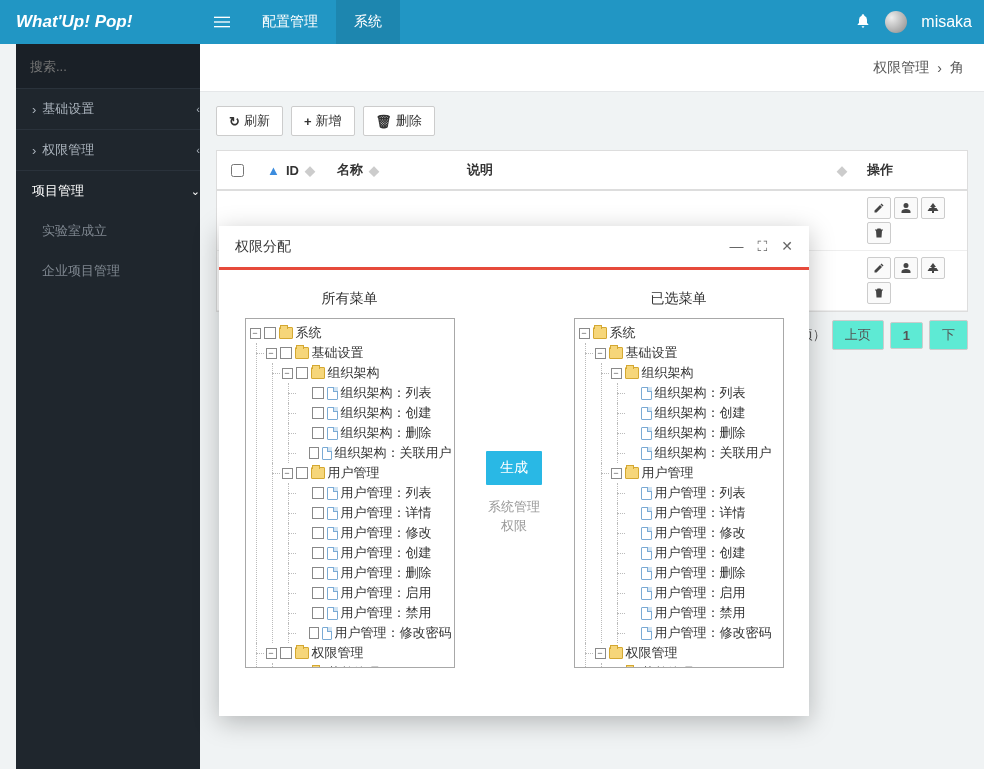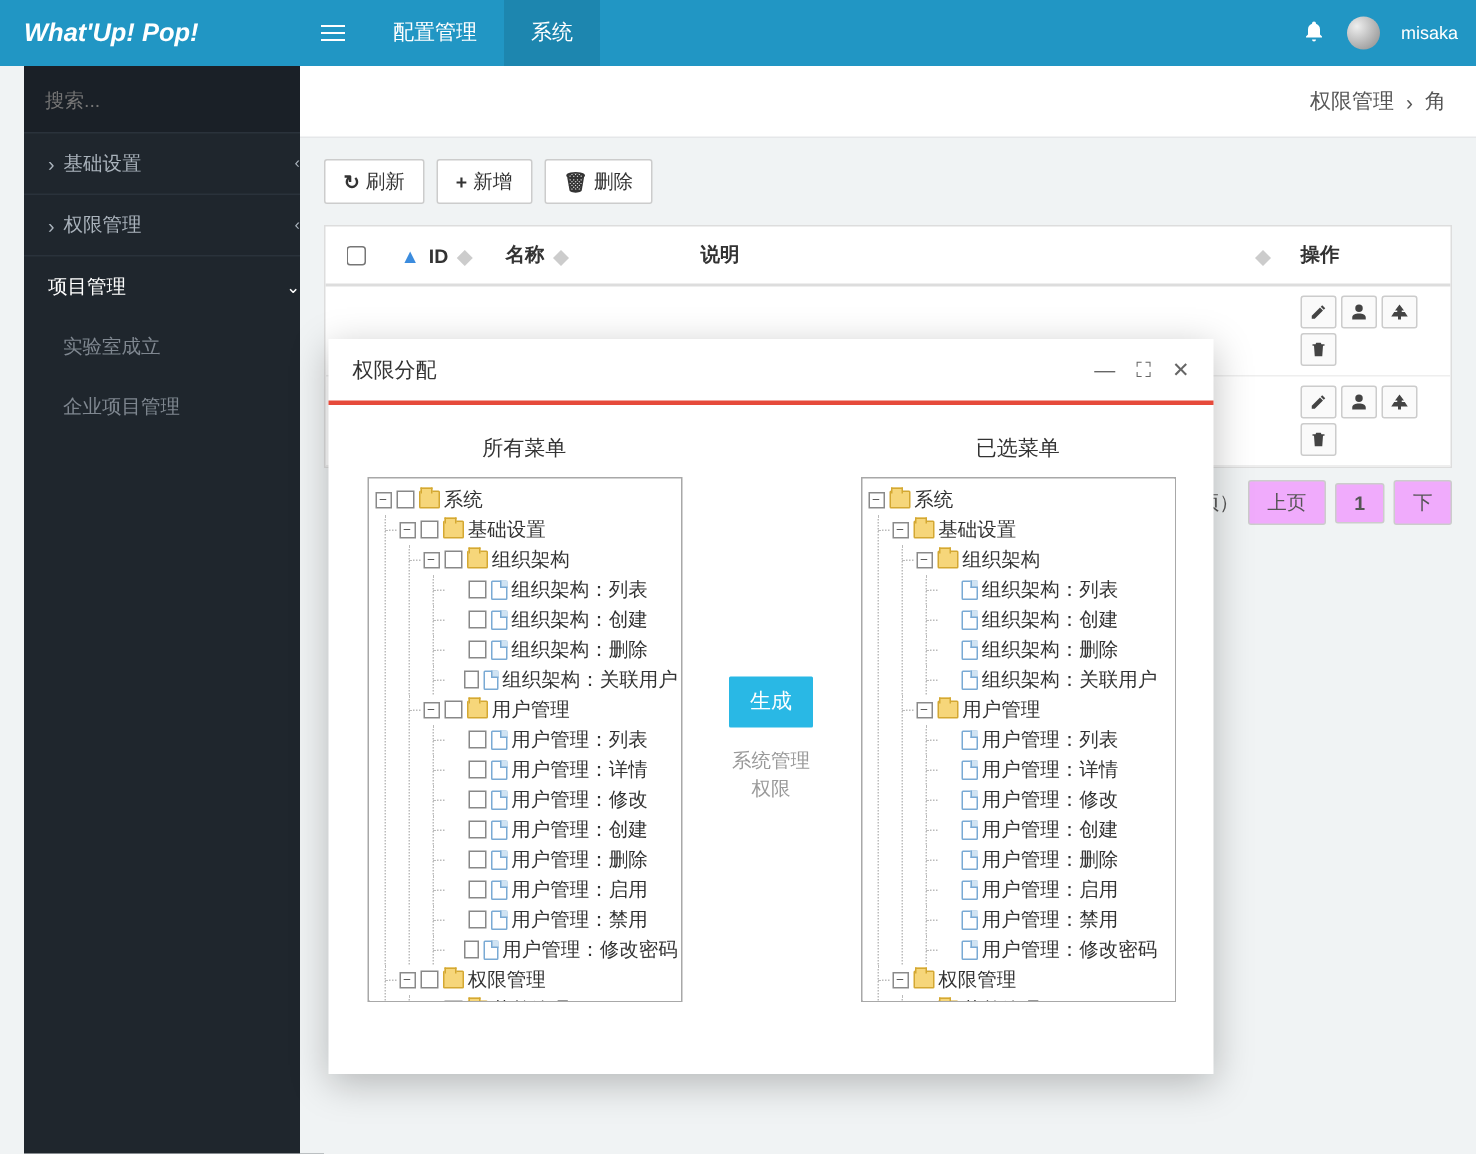--- a/index.html
+++ b/index.html
@@ -8,21 +8,21 @@
 
 .top-header { height: 44px; background: #2196c4; display: flex; align-items: center; color: #fff; }
 .logo-area { width: 200px; padding: 0 16px; font-size: 17px; font-weight: bold; font-style: italic; }
 .hamburger { width: 44px; height: 44px; display: flex; align-items: center; justify-content: center; cursor: pointer; }
 .hamburger svg { width: 16px; height: 16px; fill: #fff; }
 .top-nav { display: flex; text-align: center; }
 .top-nav-item { padding: 0 18px; height: 44px; display: flex; align-items: center; cursor: pointer; font-size: 14px; }
 .top-nav-item.active { background: #1d86af; }
 .header-right { margin-left: auto; display: flex; align-items: center; padding-right: 12px; gap: 14px; }
 .avatar { width: 22px; height: 22px; border-radius: 50%; background: radial-gradient(circle at 30% 30%, #eee, #888); display: inline-block; }
-.username { font-size: 12px; }
+.username { font-size: 16px; }
 
 
 .sidebar { position: absolute; left: 16px; top: 44px; bottom: 0; width: 200px; background: #1f262d; color: #8a9199; }
 .search-box { height: 44px; display: flex; align-items: center; padding: 0 14px; background: #1a2027; }
 .search-box input { flex: 1; background: transparent; border: none; color: #8a9199; font-size: 13px; outline: none; }
 .search-box .icon { color: #8a9199; }
 .sidebar-group { border-top: 1px solid #2a323b; }
 .sidebar-item { height: 40px; display: flex; align-items: center; padding: 0 16px; cursor: pointer; font-size: 13px; color: #aab3bc; }
 .sidebar-item.active { color: #fff; }
 .sidebar-item .chev { margin-left: auto; font-size: 11px; }
@@ -52,21 +52,21 @@
 .td { padding: 0 10px; }
 .td.check { width: 40px; }
 .td.id { width: 70px; }
 .td.name { width: 130px; }
 .td.desc { flex: 1; }
 .td.ops { width: 110px; display: flex; flex-wrap: wrap; gap: 3px; }
 .opbtn { width: 24px; height: 22px; border: 1px solid #ccc; background: #fafafa; display: flex; align-items: center; justify-content: center; cursor: pointer; border-radius: 2px; }
 .opbtn svg { width: 12px; height: 12px; fill: #444; }
 
 .pagination { display: flex; justify-content: flex-end; align-items: center; gap: 6px; padding: 8px 16px; color: #555; font-size: 13px; }
-.page-btn { padding: 5px 12px; border: 1px solid #ccc; background: #f0abfc; cursor: pointer; border-radius: 2px; }
+.page-btn { padding: 5px 12px; border: 1px solid #ccc; background: #5eead4; cursor: pointer; border-radius: 2px; }
 .page-btn.current { font-weight: bold; }
 .modal { position: absolute; left: 219px; top: 226px; width: 590px; height: 490px; background: #fff; box-shadow: 0 6px 24px rgba(0,0,0,0.25); }
 .modal-title { height: 44px; display: flex; align-items: center; padding: 0 16px; border-bottom: 3px solid #e64a3b; font-size: 14px; color: #333; }
 .modal-title .actions { margin-left: auto; display: flex; gap: 14px; }
 .modal-title .actions span { cursor: pointer; color: #666; font-size: 14px; }
 .modal-body { display: flex; padding: 12px; gap: 6px; height: calc(100% - 44px); }
 .panel { flex: 1; display: flex; flex-direction: column; align-items: center; }
 .panel-title { font-size: 14px; color: #333; margin: 8px 0 10px; font-weight: 500; }
 .tree-box { border: 1px solid #a8a8a8; background: #fff; width: 210px; height: 350px; overflow: auto; padding: 4px 2px; font-size: 13px; }
 .middle-panel { width: 80px; display: flex; flex-direction: column; align-items: center; justify-content: center; gap: 12px; }

